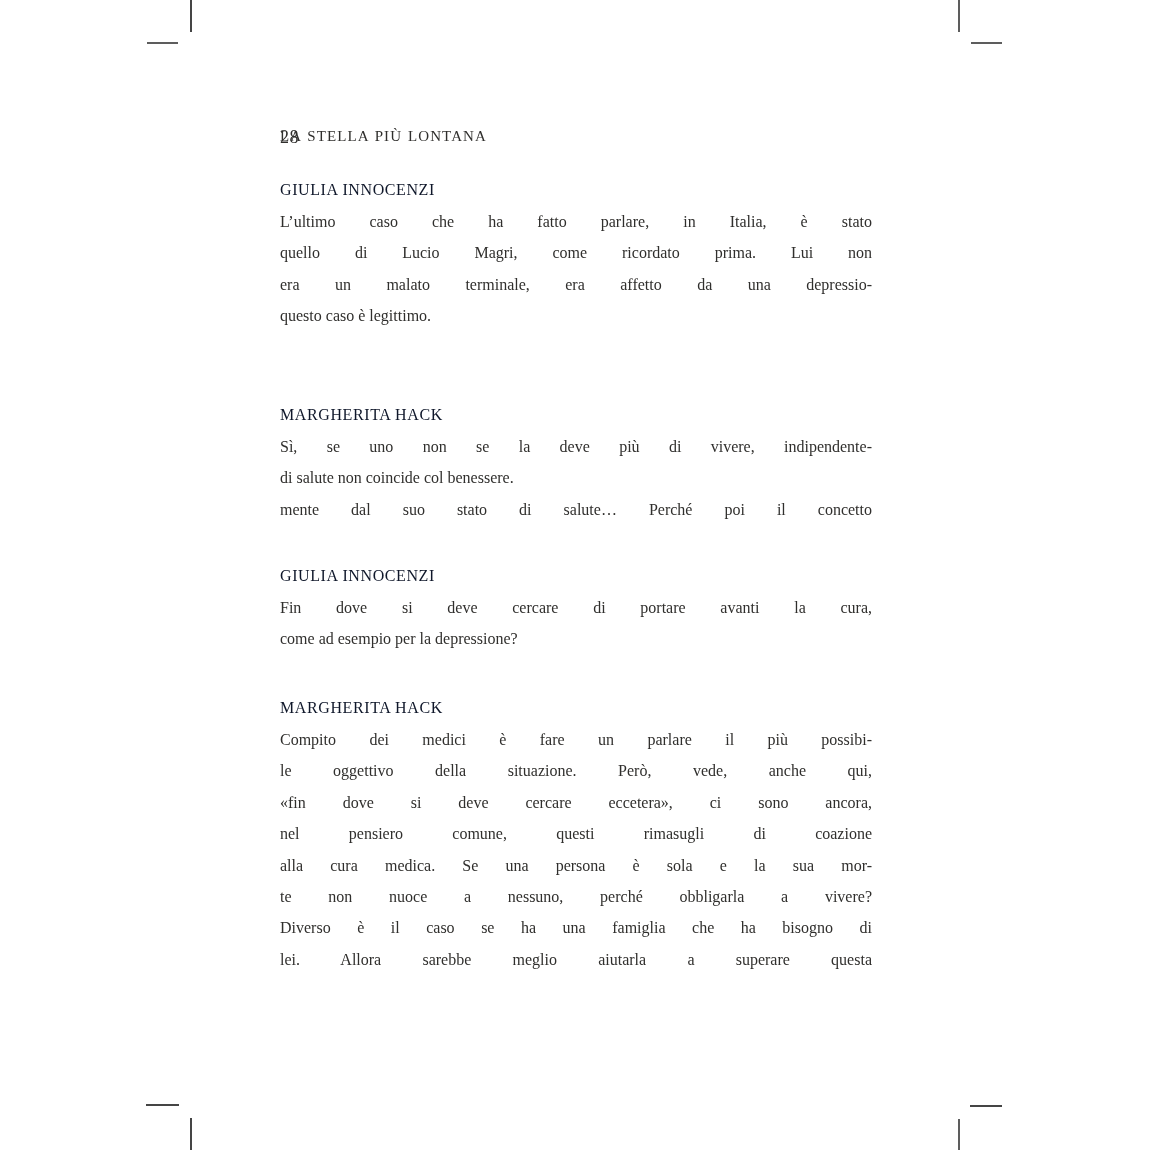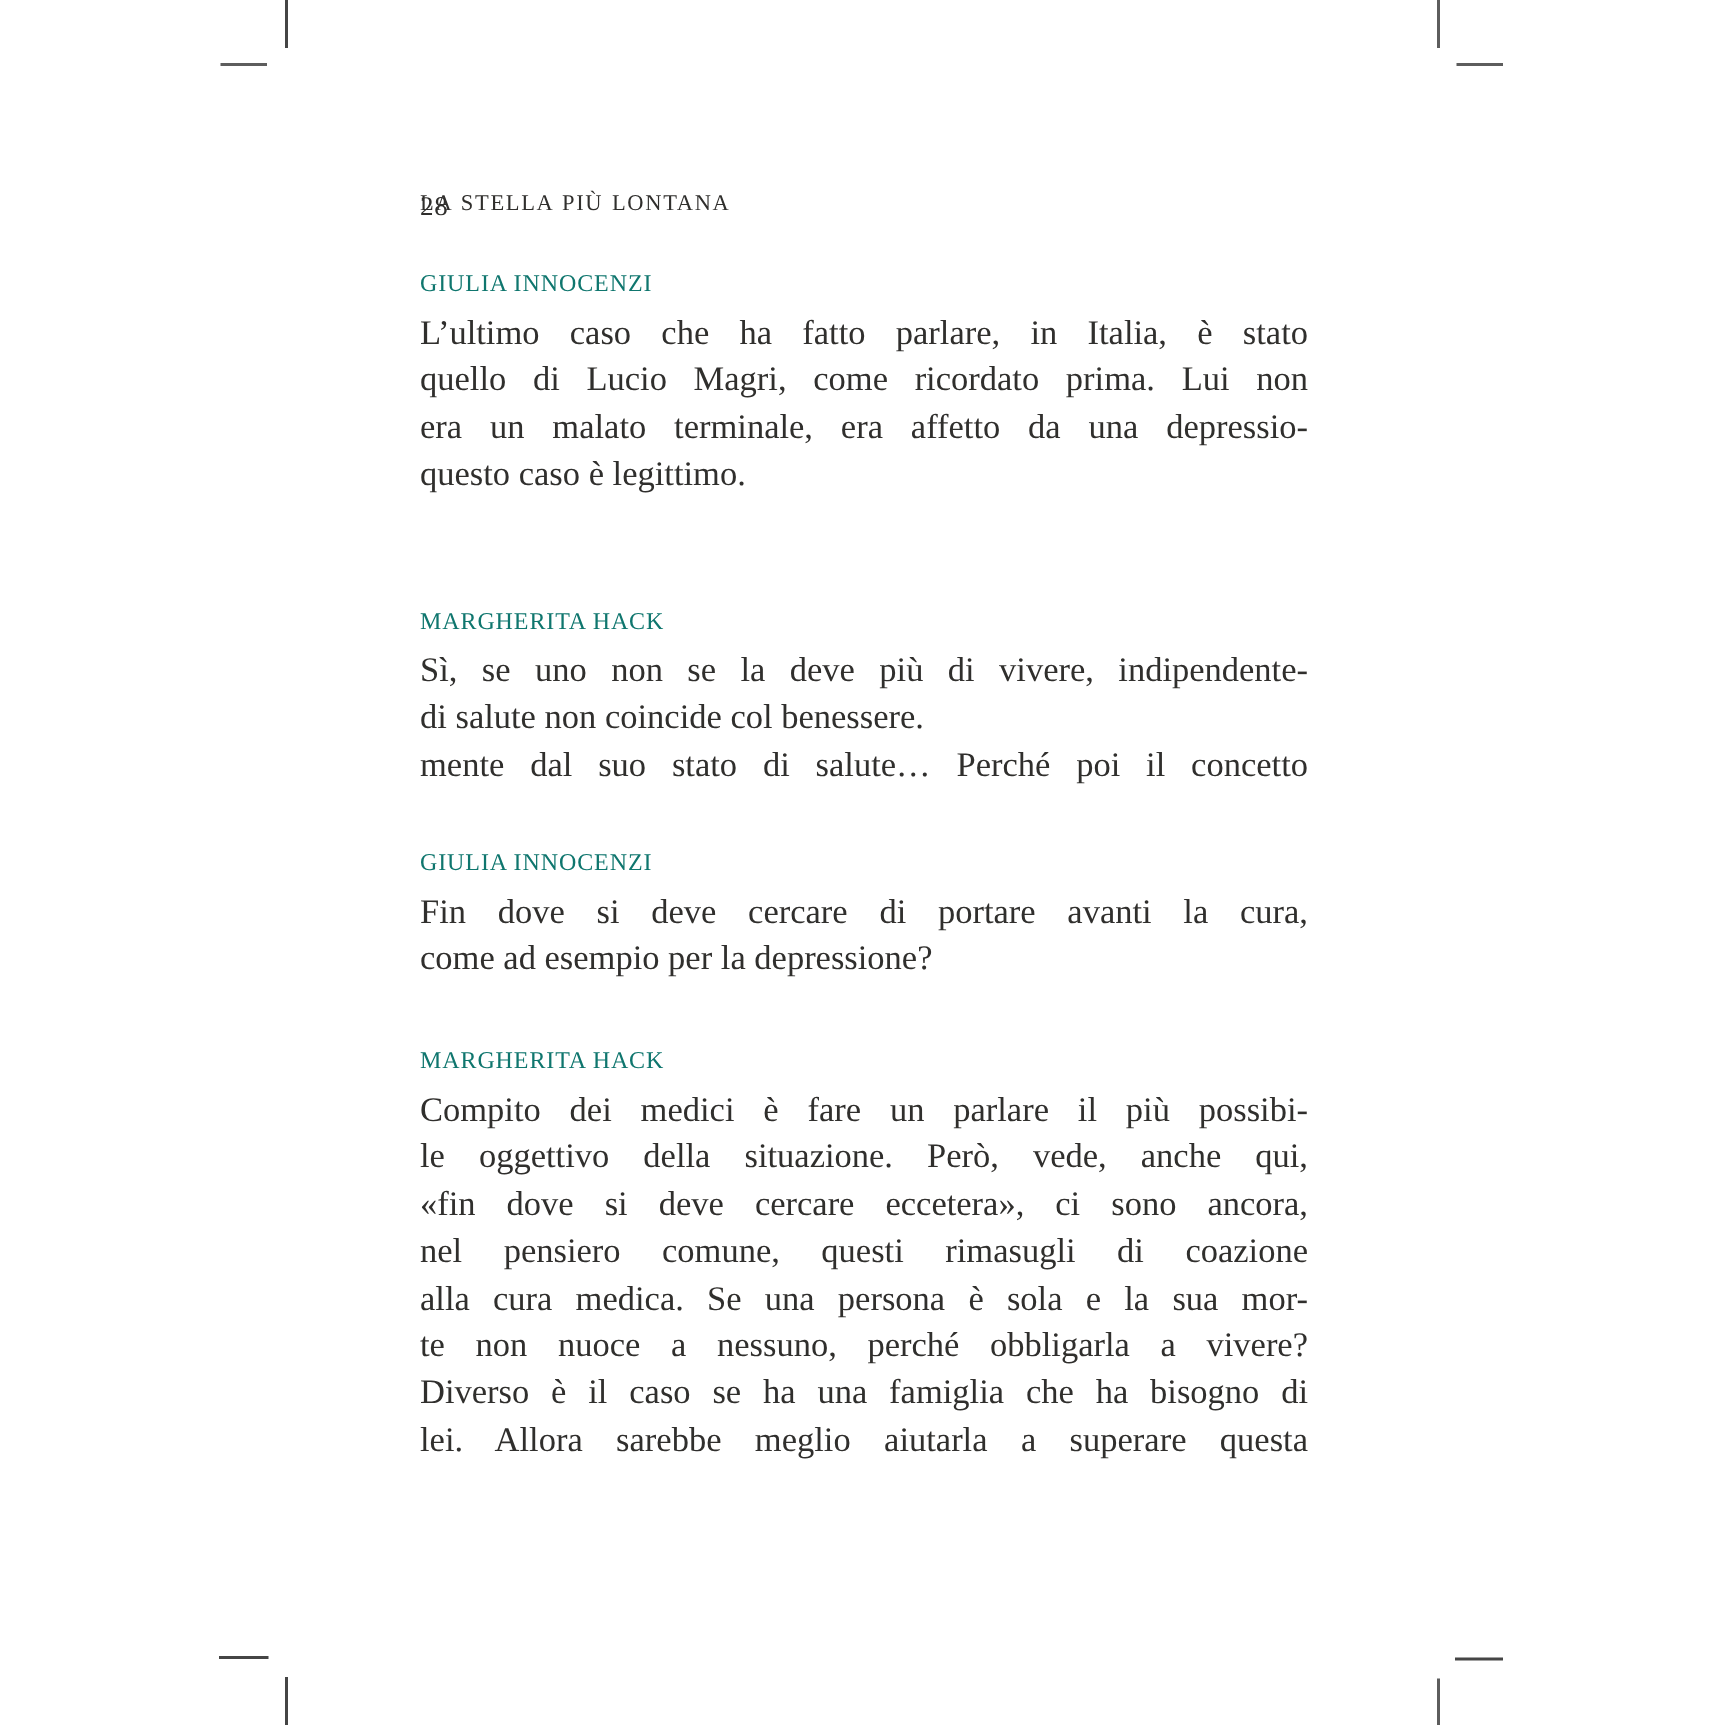--- a/index.html
+++ b/index.html
@@ -66,24 +66,24 @@
   .section.s1 { top: 180px; }
   .section.s2 { top: 405px; }
   .section.s3 { top: 566px; }
   .section.s4 { top: 698px; }
 
   .speaker {
     font-size: 16px;
     line-height: 19px;
     letter-spacing: 0.6px;
     margin-bottom: 7px;
-    color: #0f766e;
+    color: #0f172a;
   }
   .line {
-    font-size: 23px;
+    font-size: 16px;
     line-height: 31.4px;
     text-align: justify;
     text-align-last: justify;
     white-space: normal;
   }
   .line.flush {
     text-align: center;
     text-align-last: left;
   }
 </style>

